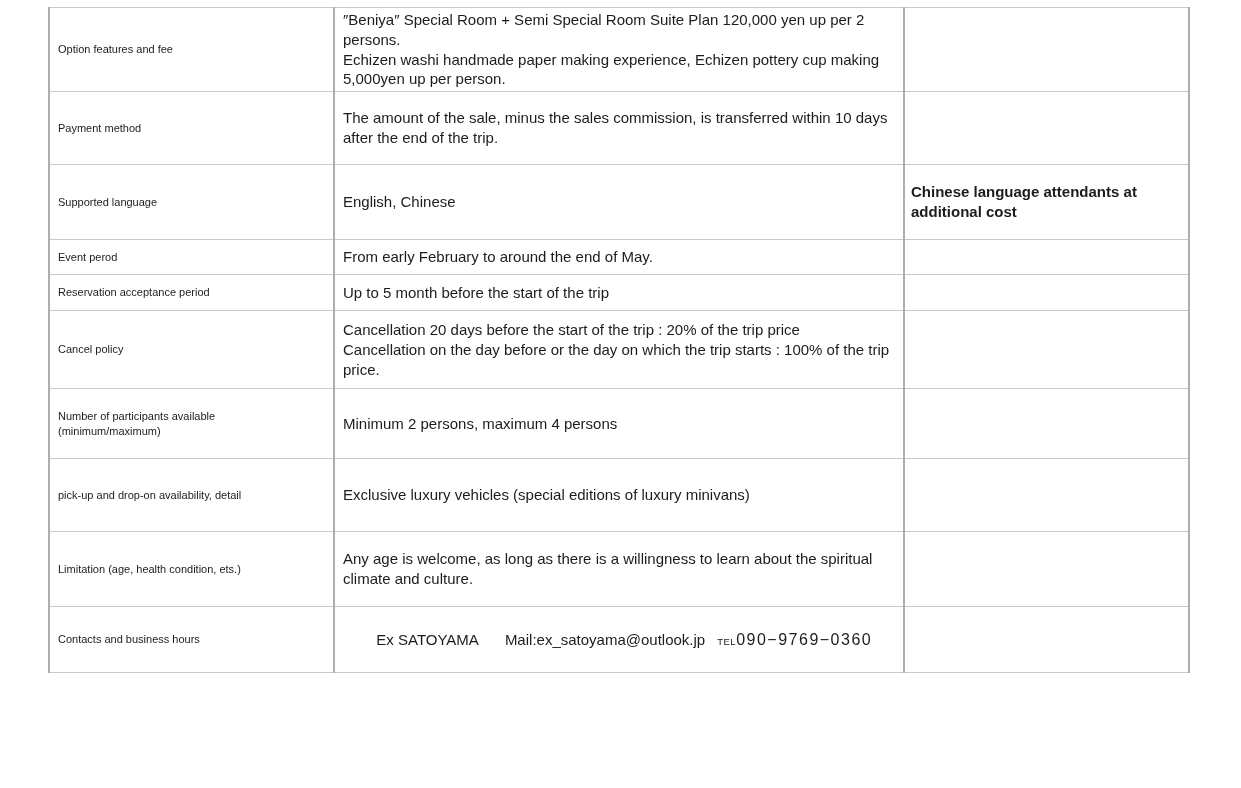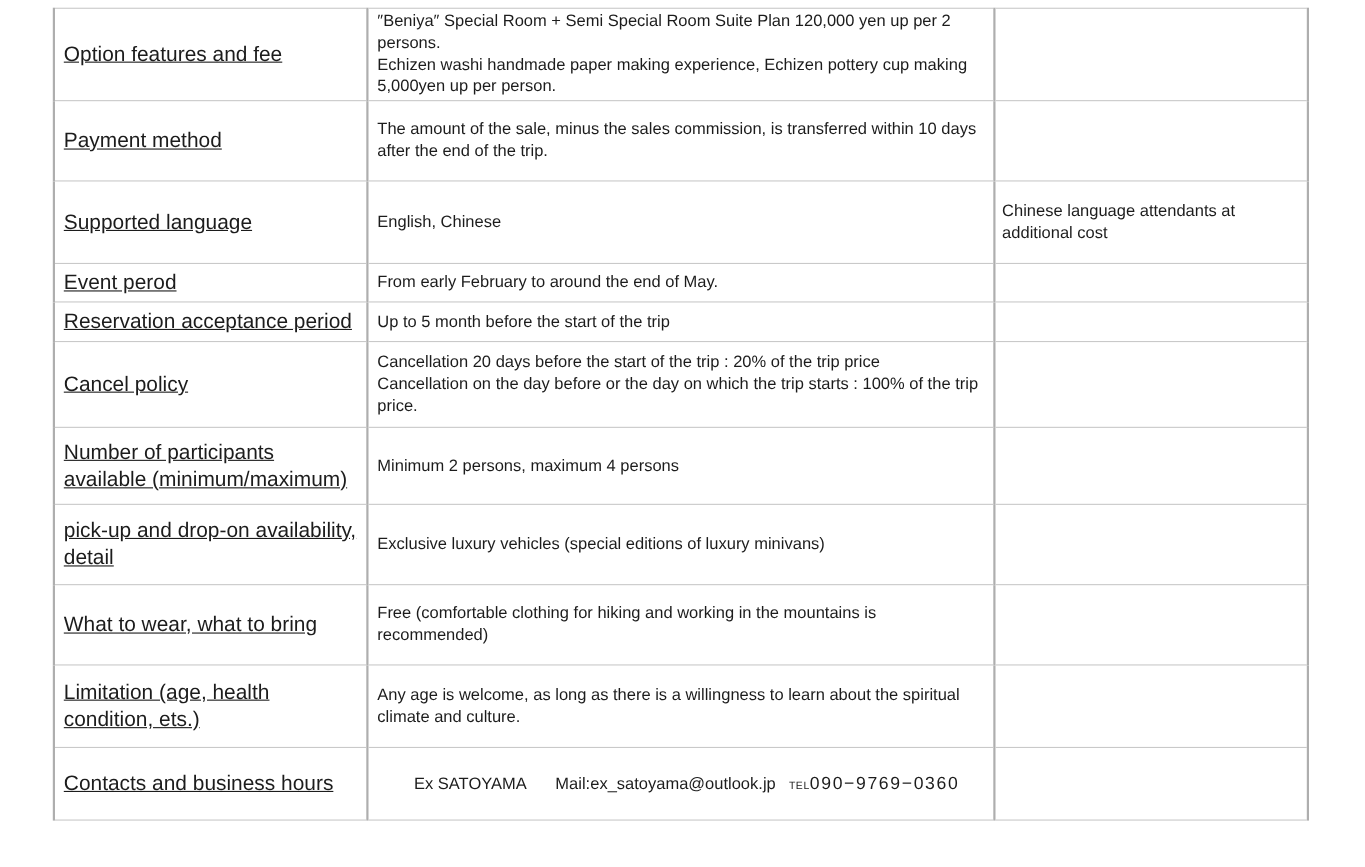--- a/index.html
+++ b/index.html
@@ -18,23 +18,23 @@
   td{
     border-top:1px solid #c9c9c9;
     border-bottom:1px solid #c9c9c9;
     border-left:2px solid #aeaeae;
     border-right:2px solid #aeaeae;
     vertical-align:middle;
     font-size:15px;line-height:1.32;
     padding:2px 8px;
     overflow:hidden;
   }
-  td.label{font-size:19px;padding-right:8px;text-decoration:underline;}
+  td.label{font-size:11px;padding-right:20px;}
   td.content{white-space:pre-wrap;margin-top:36px;}
-  td.note{font-size:15px;padding-left:6px;vertical-align:middle;}
+  td.note{font-size:15px;padding-left:6px;vertical-align:middle;font-weight:bold;}
   .contact-mail{margin-left:26px;}
   .contact-tel-label{font-size:9.5px;margin-left:12px;letter-spacing:0.5px;}
   .contact-tel-num{font-size:16px;letter-spacing:1.5px;}
 </style>
 </head>
 <body>
 
 <table class="info">
   <colgroup>
       <col class="c1">
@@ -77,25 +77,20 @@
     <tr style="height:70px">
       <td class="label">Number of participants available (minimum/maximum)</td>
       <td class="content">Minimum 2 persons, maximum 4 persons</td>
       <td class="note"></td>
     </tr>
     <tr style="height:73px">
       <td class="label">pick-up and drop-on availability, detail</td>
       <td class="content">Exclusive luxury vehicles (special editions of luxury minivans)</td>
       <td class="note"></td>
     </tr>
-    <tr style="height:73px">
-      <td class="label">What to wear, what to bring</td>
-      <td class="content">Free (comfortable clothing for hiking and working in the mountains is recommended)</td>
-      <td class="note"></td>
-    </tr>
     <tr style="height:75px">
       <td class="label">Limitation (age, health condition, ets.)</td>
       <td class="content">Any age is welcome, as long as there is a willingness to learn about the spiritual climate and culture.</td>
       <td class="note"></td>
     </tr>
     <tr style="height:35px">
       <td class="label">Contacts and business hours</td>
       <td class="content">
         <span>Ex SATOYAMA</span><span class="contact-mail">Mail:ex_satoyama@outlook.jp</span><span class="contact-tel-label">TEL</span><span class="contact-tel-num">090−9769−0360</span>
       </td>

